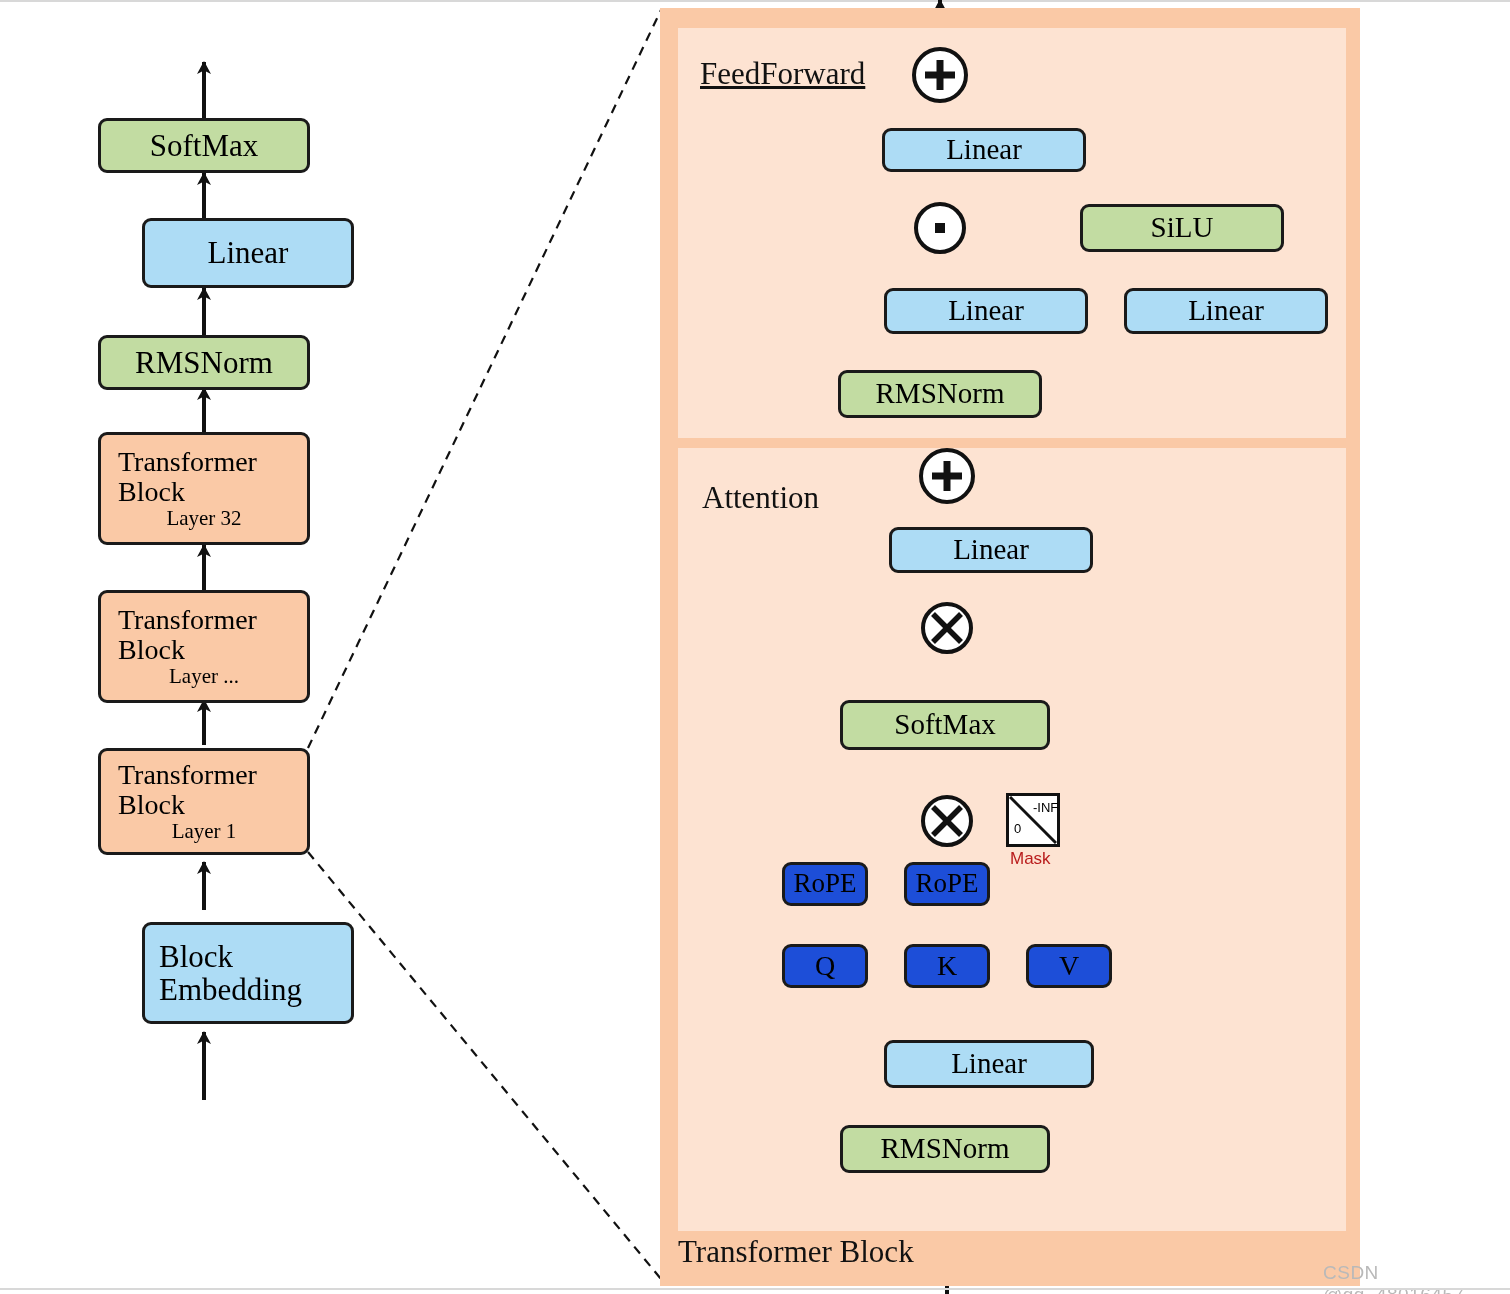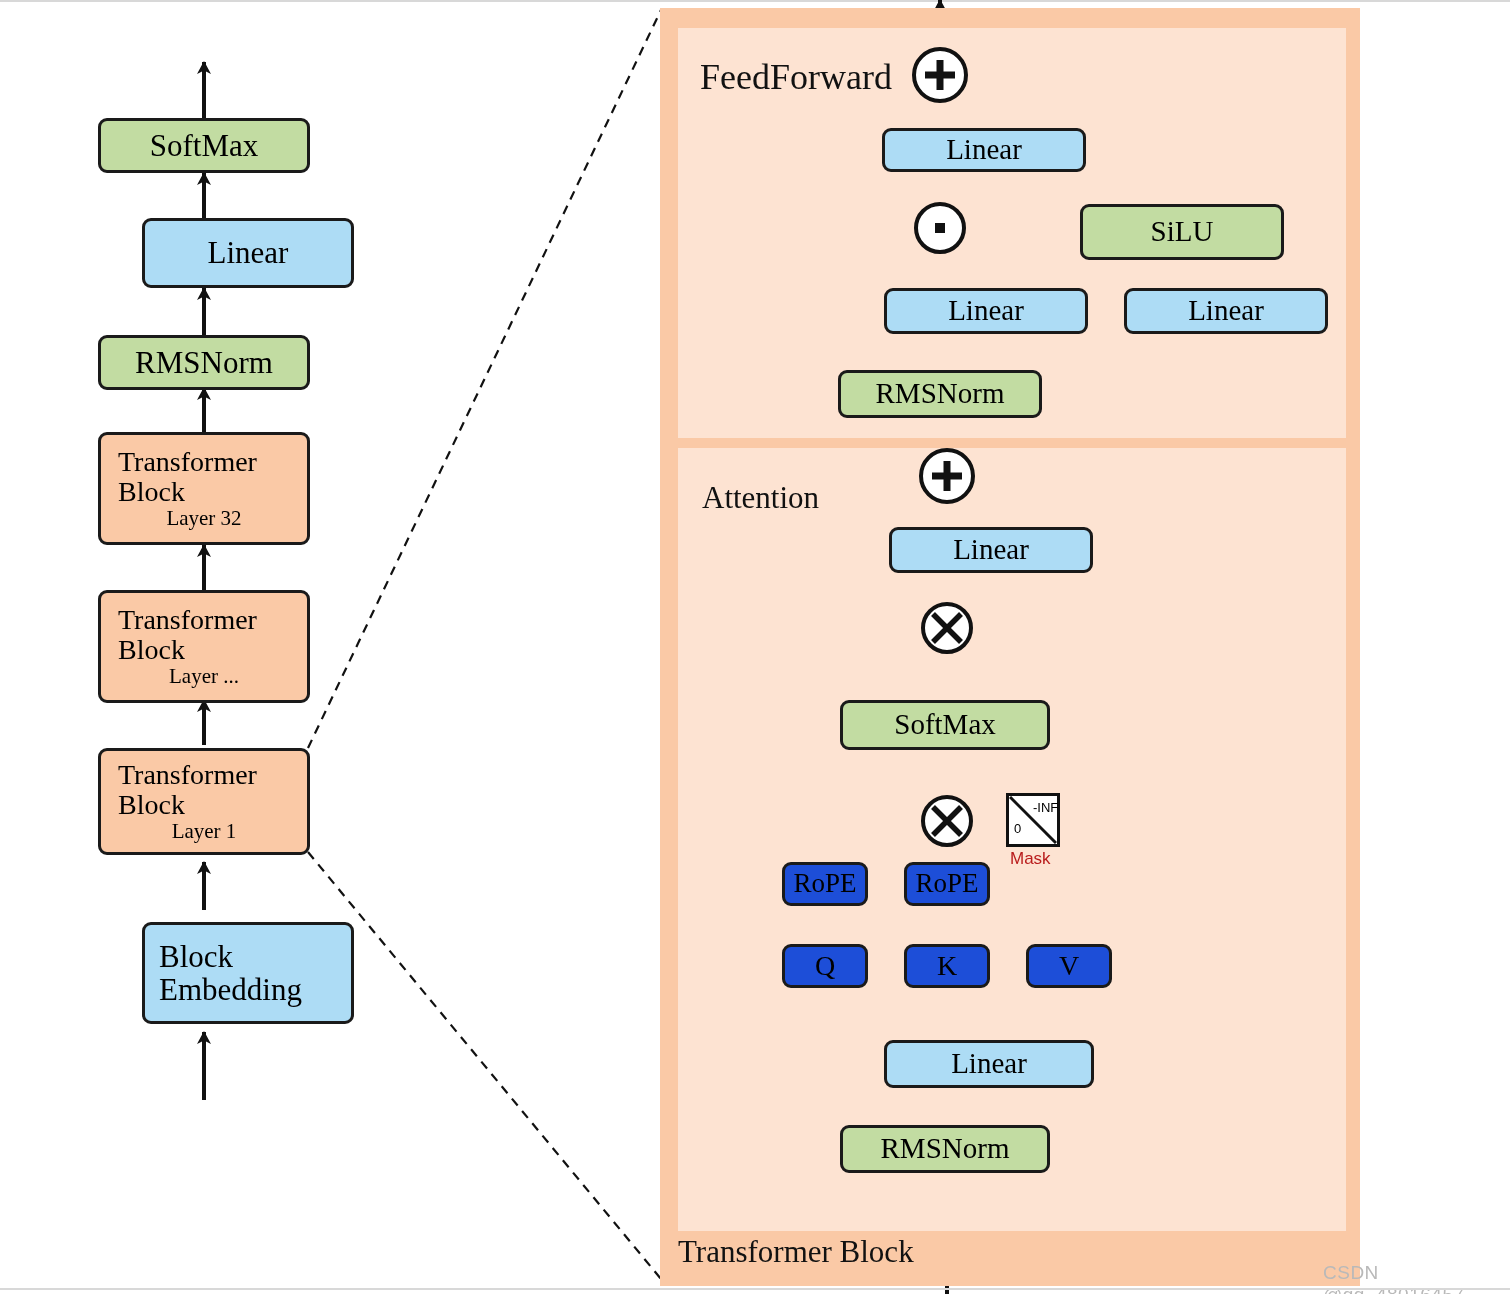--- a/index.html
+++ b/index.html
@@ -150,21 +150,21 @@
   <div class="node blue" style="left:98px;top:922px;width:212px;height:102px;font-size:31px;">
     <span style="max-width:178px;">Block Embedding</span>
   </div>
 
   <div class="panel" style="left:660px;top:8px;width:700px;height:1278px;background:#fac9a6;"></div>
 
   <div class="panel" style="left:678px;top:28px;width:668px;height:410px;background:#fde3d2;"></div>
 
   <div class="panel" style="left:678px;top:448px;width:668px;height:783px;background:#fde3d2;"></div>
 
-  <div class="panel-label" style="left:700px;top:56px;font-size:36px;">FeedForward</div>
+  <div class="panel-label" style="left:700px;top:56px;font-size:31px;text-decoration:underline;">FeedForward</div>
 
   <div class="panel-label" style="left:702px;top:480px;font-size:31px;">Attention</div>
 
   <div class="panel-label" style="left:678px;top:1234px;font-size:31px;">Transformer Block</div>
 
   <div class="circ" style="left:912px;top:47px;width:56px;height:56px;">
     <svg width="48" height="48" style="position:absolute;left:0;top:0;">
       <line x1="9" y1="24" x2="39" y2="24" stroke="#111" stroke-width="7"></line>
       <line x1="24" y1="9" x2="24" y2="39" stroke="#111" stroke-width="7"></line>
     </svg>
@@ -173,21 +173,21 @@
   <div class="node blue" style="left:838px;top:128px;width:204px;height:44px;font-size:29px;">
     <span>Linear</span>
   </div>
 
   <div class="circ" style="left:914px;top:202px;width:52px;height:52px;">
     <svg width="44" height="44" style="position:absolute;left:0;top:0;">
       <rect x="17" y="17" width="10" height="10" fill="#111"></rect>
     </svg>
   </div>
 
-  <div class="node green" style="left:1080px;top:204px;width:204px;height:56px;font-size:29px;">
+  <div class="node green" style="left:1080px;top:204px;width:204px;height:48px;font-size:29px;">
     <span>SiLU</span>
   </div>
 
   <div class="node blue" style="left:840px;top:288px;width:204px;height:46px;font-size:29px;">
     <span>Linear</span>
   </div>
 
   <div class="node blue" style="left:1080px;top:288px;width:204px;height:46px;font-size:29px;">
     <span>Linear</span>
   </div>

